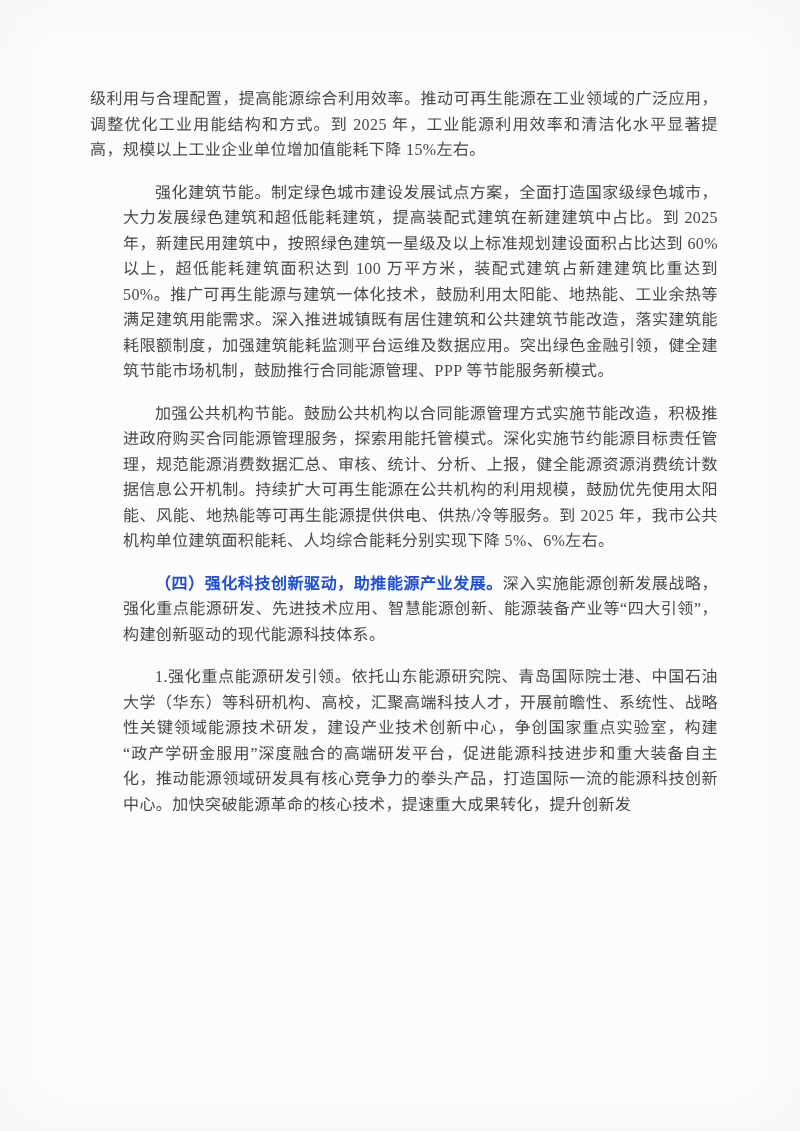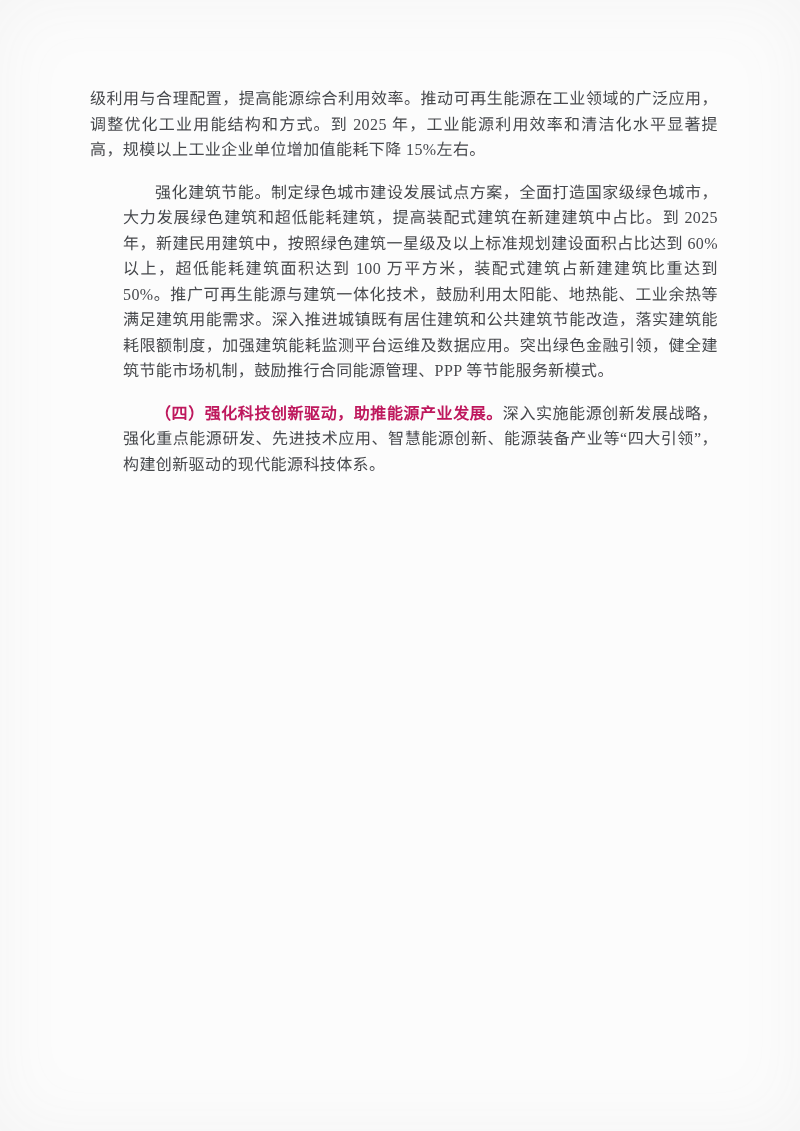--- a/index.html
+++ b/index.html
@@ -30,25 +30,27 @@
   .para {
     margin: 0 0 17px 0;
     text-indent: 0;
   }
   .para.indent {
     text-indent: 2em;
     margin-left: 33px;
   }
   .bold-run {
     font-weight: bold;
-    color: #be185d;
+    color: #1d4ed8;
   }
 </style>
 </head>
 <body>
 
 <div class="page">
   <div class="content">
       <div class="para"><span class="text-run">级利用与合理配置，提高能源综合利用效率。推动可再生能源在工业领域的广泛应用，调整优化工业用能结构和方式。到 2025 年，工业能源利用效率和清洁化水平显著提高，规模以上工业企业单位增加值能耗下降 15%左右。</span></div>
       <div class="para indent"><span class="text-run">强化建筑节能。制定绿色城市建设发展试点方案，全面打造国家级绿色城市，大力发展绿色建筑和超低能耗建筑，提高装配式建筑在新建建筑中占比。到 2025 年，新建民用建筑中，按照绿色建筑一星级及以上标准规划建设面积占比达到 60%以上，超低能耗建筑面积达到 100 万平方米，装配式建筑占新建建筑比重达到 50%。推广可再生能源与建筑一体化技术，鼓励利用太阳能、地热能、工业余热等满足建筑用能需求。深入推进城镇既有居住建筑和公共建筑节能改造，落实建筑能耗限额制度，加强建筑能耗监测平台运维及数据应用。突出绿色金融引领，健全建筑节能市场机制，鼓励推行合同能源管理、PPP 等节能服务新模式。</span></div>
+      <div class="para indent"><span class="text-run">加强公共机构节能。鼓励公共机构以合同能源管理方式实施节能改造，积极推进政府购买合同能源管理服务，探索用能托管模式。深化实施节约能源目标责任管理，规范能源消费数据汇总、审核、统计、分析、上报，健全能源资源消费统计数据信息公开机制。持续扩大可再生能源在公共机构的利用规模，鼓励优先使用太阳能、风能、地热能等可再生能源提供供电、供热/冷等服务。到 2025 年，我市公共机构单位建筑面积能耗、人均综合能耗分别实现下降 5%、6%左右。</span></div>
       <div class="para indent"><span class="bold-run">（四）强化科技创新驱动，助推能源产业发展。</span><span class="text-run">深入实施能源创新发展战略，强化重点能源研发、先进技术应用、智慧能源创新、能源装备产业等“四大引领”，构建创新驱动的现代能源科技体系。</span></div>
+      <div class="para indent"><span class="text-run">1.强化重点能源研发引领。依托山东能源研究院、青岛国际院士港、中国石油大学（华东）等科研机构、高校，汇聚高端科技人才，开展前瞻性、系统性、战略性关键领域能源技术研发，建设产业技术创新中心，争创国家重点实验室，构建“政产学研金服用”深度融合的高端研发平台，促进能源科技进步和重大装备自主化，推动能源领域研发具有核心竞争力的拳头产品，打造国际一流的能源科技创新中心。加快突破能源革命的核心技术，提速重大成果转化，提升创新发</span></div>
     </div>
 </div>
 
 </body></html>

